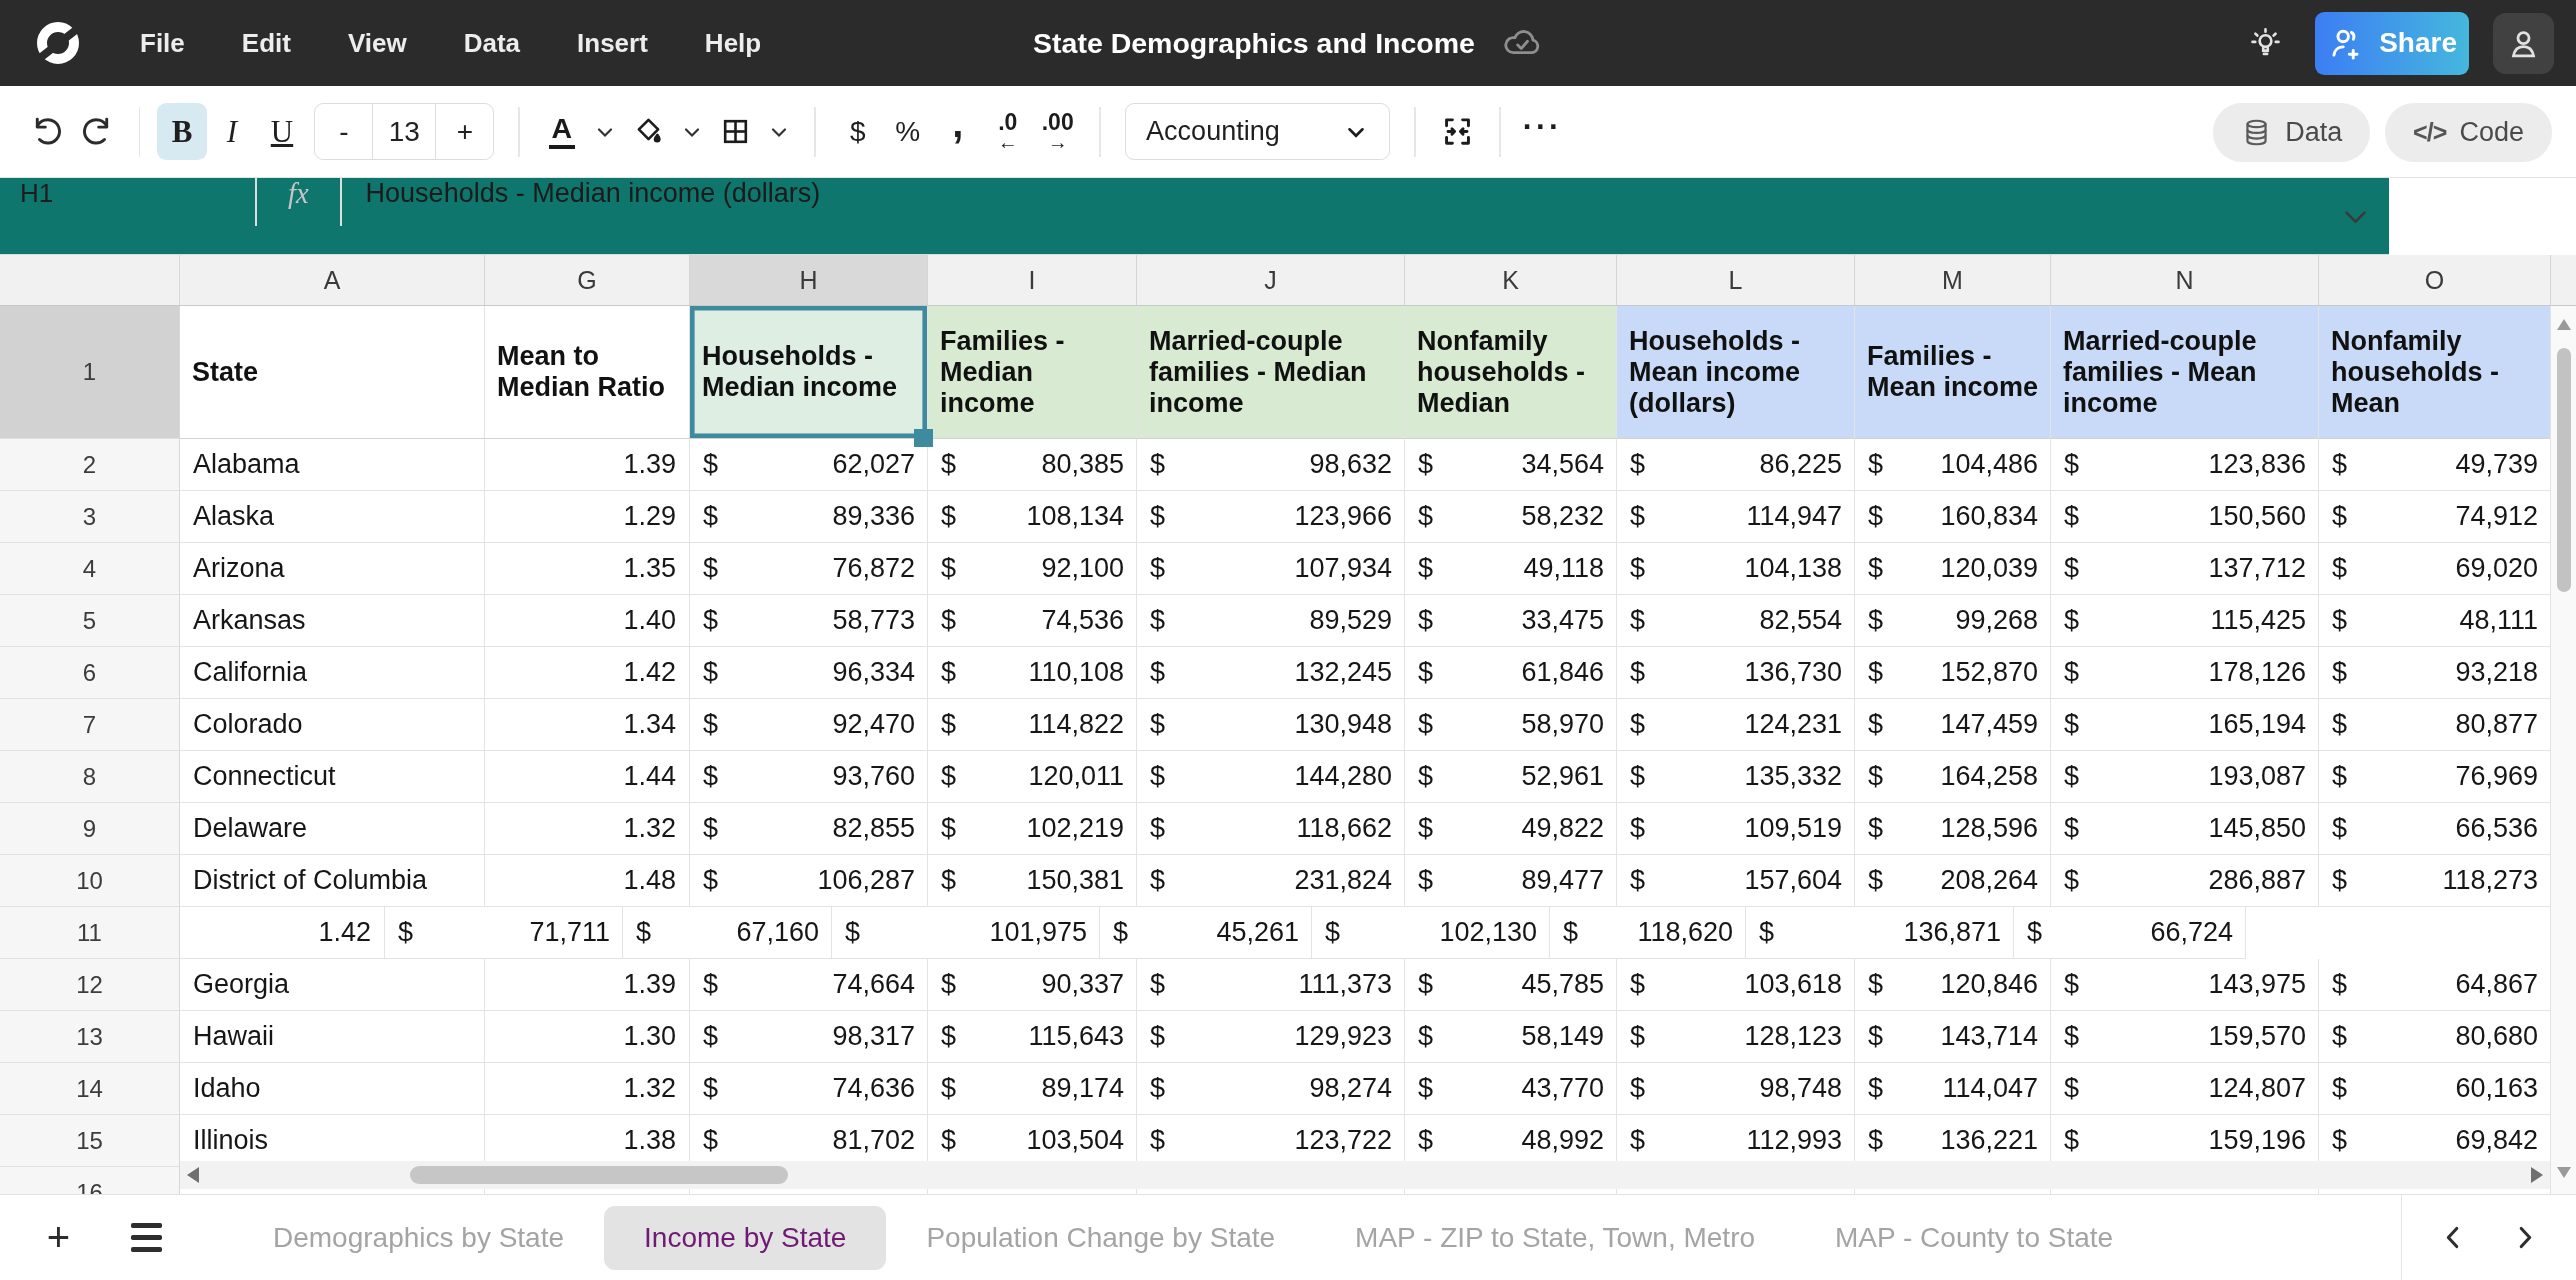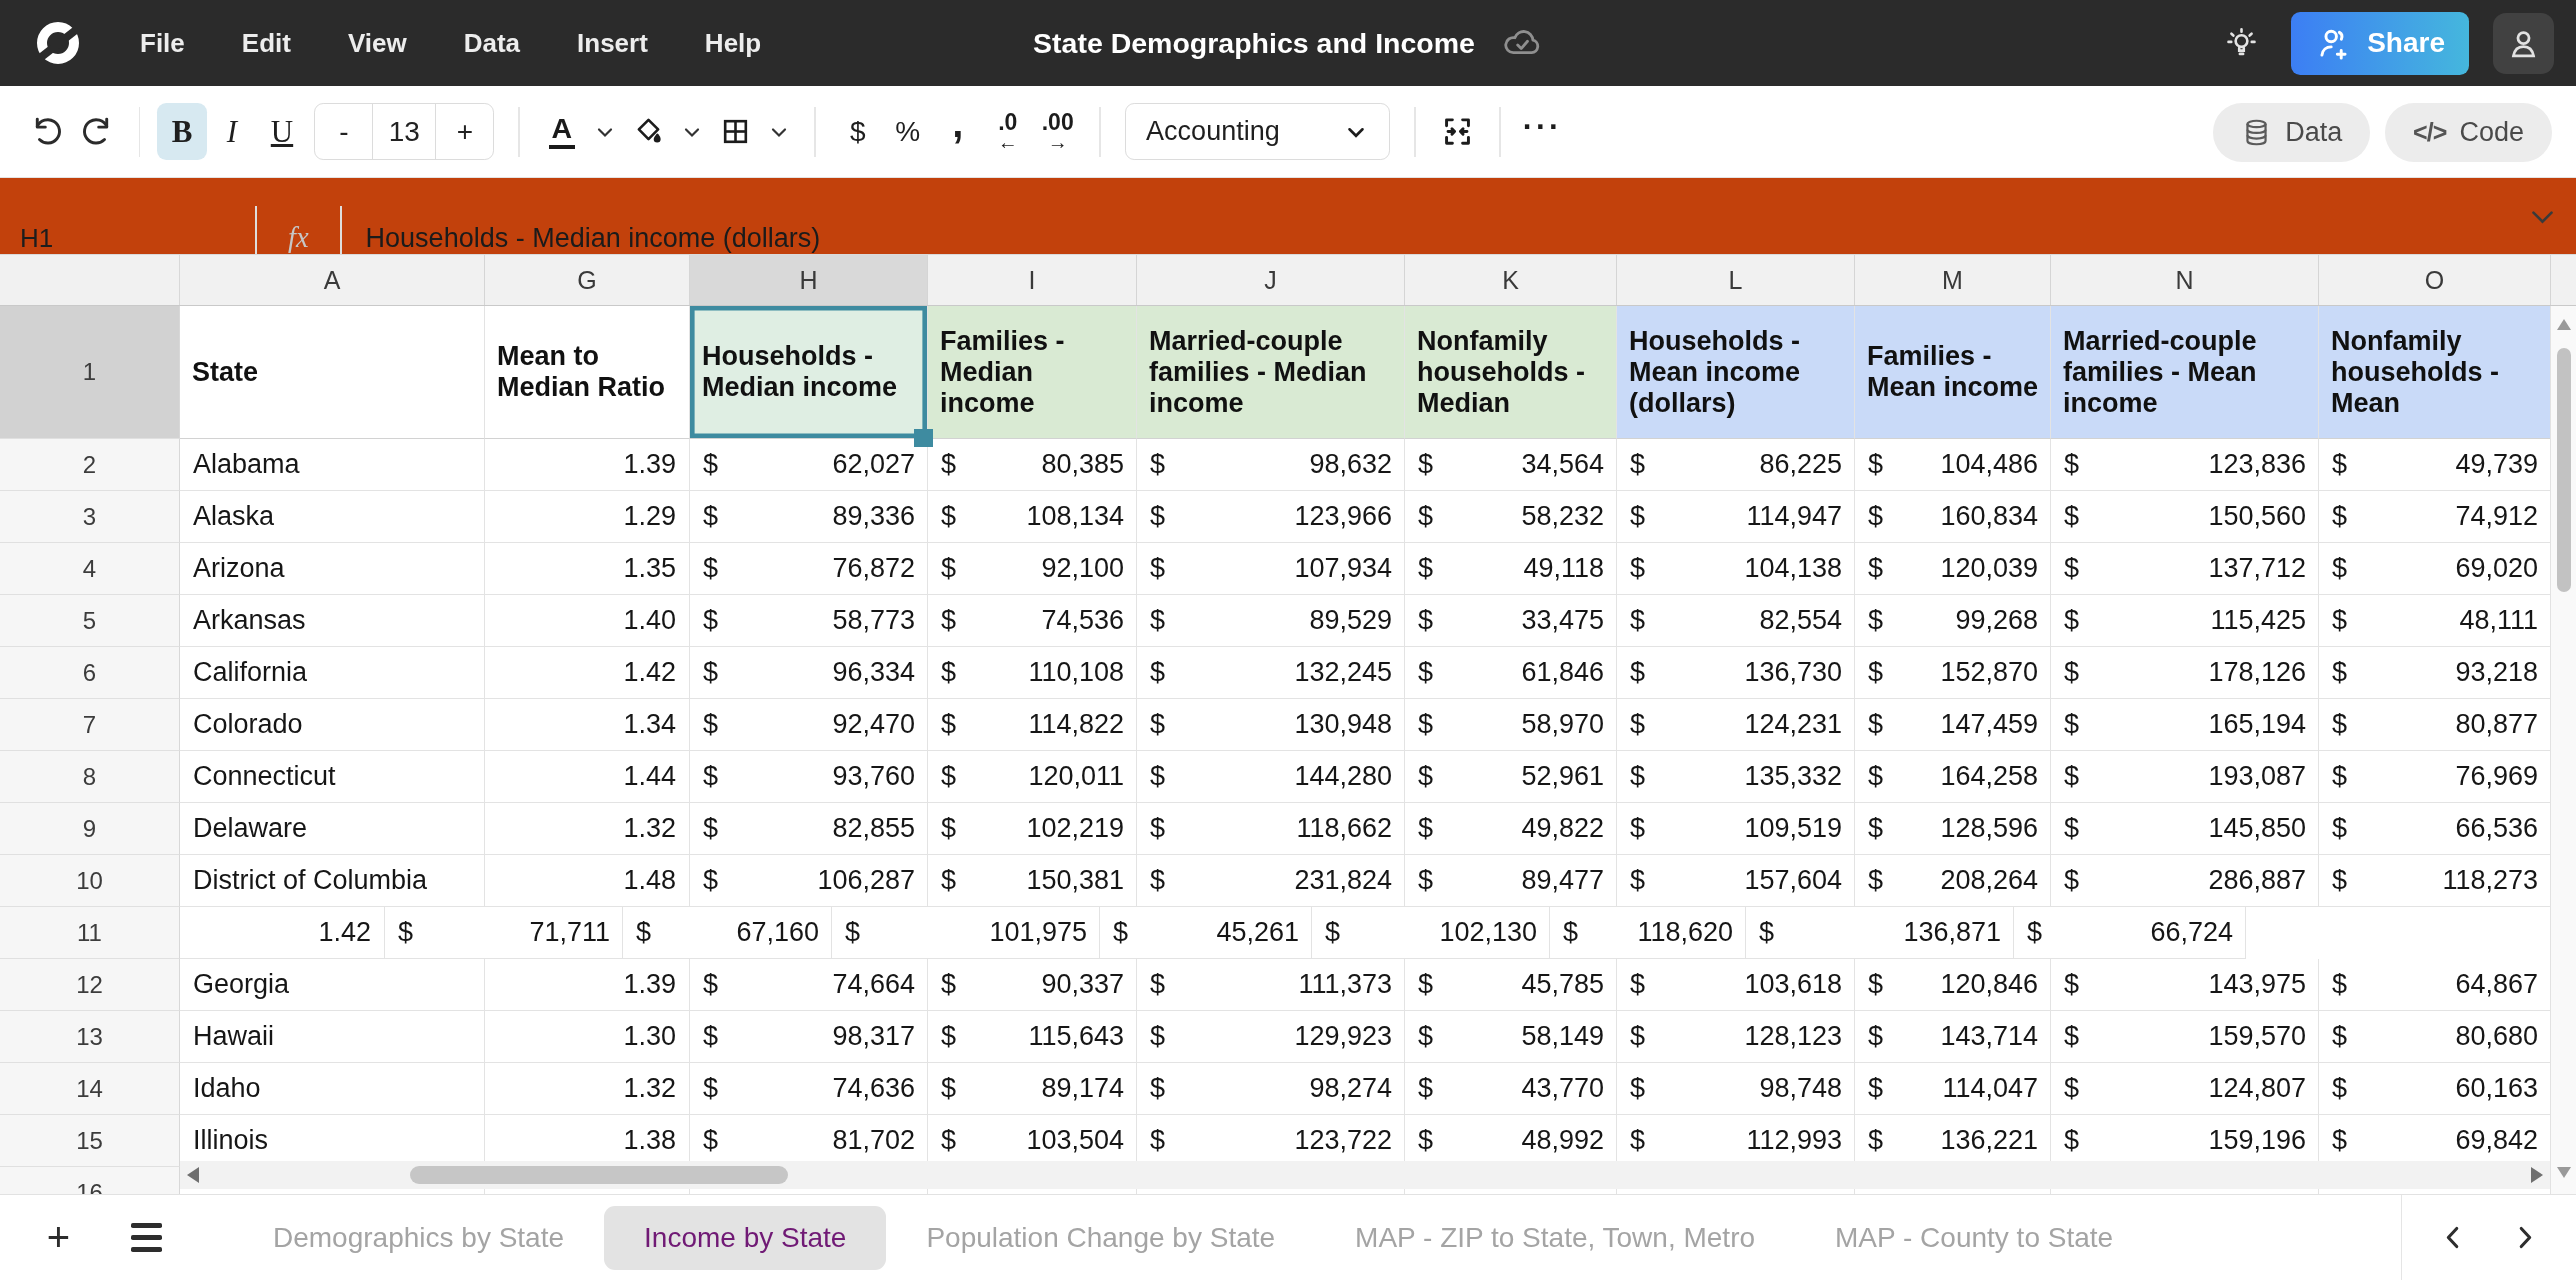--- a/index.html
+++ b/index.html
@@ -14,21 +14,21 @@
   .topbar{position:absolute; left:0; top:0; width:2576px; height:86px; background:var(--topbar); display:flex; align-items:center; padding:0 24px;}
   .logo{position:relative; width:42px; height:42px; margin-left:13px; flex:0 0 auto;}
   .logo .ring{position:absolute; inset:0; border-radius:50%; border:10px solid #fff;}
   .logo .slash{position:absolute; left:-3.7px; top:17.5px; width:50px; height:8.3px; background:var(--topbar); transform:rotate(-38deg);}
   .menus{display:flex; align-items:center; gap:57px; margin-left:61px;}
   .menu-item{color:#ededed; font-size:26px; font-weight:700; cursor:default;}
   .title-wrap{position:absolute; left:50%; top:0; height:86px; transform:translateX(-50%); display:flex; align-items:center; gap:26px;}
   .doc-title{color:#fff; font-size:28.5px; font-weight:700; white-space:nowrap;}
   .top-right{position:absolute; right:22px; top:0; height:86px; display:flex; align-items:center; gap:24px;}
   .bulb-btn{width:52px;height:52px;display:flex;align-items:center;justify-content:center;}
-  .share-btn{height:63px; border-radius:9.2px; border:none; display:flex; align-items:center; gap:14.7px; padding:0 24px; background:linear-gradient(90deg,#3c7ef4,#45b7dd); color:#fff; font-size:28px; font-weight:700; font-family:inherit; cursor:pointer;}
+  .share-btn{height:63px; border-radius:9.2px; border:none; display:flex; align-items:center; gap:14.7px; padding:0 12px; background:linear-gradient(90deg,#3c7ef4,#45b7dd); color:#fff; font-size:28px; font-weight:700; font-family:inherit; cursor:pointer;}
   .avatar-btn{width:61px; height:61px; border-radius:13px; background:#414141; display:flex; align-items:center; justify-content:center;}
 
   
   .toolbar{position:absolute; left:0; top:86px; width:2576px; height:92px; background:#fff; border-bottom:1.8px solid #e4e4e4; display:flex; align-items:center; padding:0 22px;}
   .tb-btn{min-width:50px; height:57px; display:flex; align-items:center; justify-content:center; border-radius:9.2px; font-size:28px; color:#1f1f1f; background:transparent; border:none; font-family:inherit; cursor:pointer;}
   .tb-sep{width:1.8px; height:50px; background:#e6e6e6; margin:0 16.6px; flex:0 0 auto;}
   .bold{font-weight:700; font-family:"Liberation Serif",serif; font-size:31px;}
   .bold.active{background:var(--boldbg);}
   .italic{font-style:italic; font-family:"Liberation Serif",serif; font-size:31px;}
   .underl{text-decoration:underline; font-family:"Liberation Serif",serif; font-size:31px;}
@@ -45,21 +45,21 @@
   .comma{font-size:40px; font-weight:700; padding-bottom:16.6px;}
   .format-select{height:57px; min-width:265px; border:1.8px solid #dcdcdc; border-radius:9.2px; display:flex; align-items:center; justify-content:space-between; padding:0 20px; margin:0 7.4px; background:#fff; cursor:pointer;}
   .format-select .lab{font-size:27px; color:#1f1f1f;}
   .more{font-size:31px; font-weight:700; letter-spacing:2.8px; padding-bottom:9.2px; color:#1c1c1c;}
   .tb-right{position:absolute; right:24px; top:0; height:92px; display:flex; align-items:center; gap:14.7px;}
   .pill{height:59px; border-radius:29px; background:#ececec; display:flex; align-items:center; gap:13px; padding:0 28px; border:none; font-family:inherit; cursor:pointer;}
   .pill .lab{font-size:27px; color:#4a4a4a;}
   .code-glyph{font-size:25px; color:#555; font-weight:700; letter-spacing:-0.9px;}
 
   
-  .formulabar{position:absolute; left:0; top:178px; width:2576px; height:77px; background:#c2410c; border-bottom:1.8px solid #dadada; display:flex; align-items:flex-end;}
+  .formulabar{position:absolute; left:0; top:178px; width:2389px; height:77px; background:#0f766e; border-bottom:1.8px solid #dadada; display:flex; align-items:flex-start;}
   .cellref{width:255px; padding-left:20px; font-size:26px; color:#1d1d1d;}
   .fb-sep{width:1.8px; height:48px; background:#dedede;}
   .fx{width:83px; text-align:center; font-family:"Liberation Serif",serif; font-style:italic; font-size:28.5px; color:#c6c6c6;}
   .fb-value{padding-left:24px; font-size:27px; color:#1b1b1b;}
   .fb-chev{position:absolute; right:18.4px; top:0; height:77px; display:flex; align-items:center;}
 
   
   .grid{position:absolute; left:0; top:255px; width:2576px; height:939px; overflow:hidden; background:#fff;}
   .w-rh{width:180px;} .w-A{width:305px;} .w-G{width:205px;} .w-H{width:238px;} .w-I{width:209px;}
   .w-J{width:268px;} .w-K{width:212px;} .w-L{width:238px;} .w-M{width:196px;} .w-N{width:268px;} .w-O{width:232px;}

